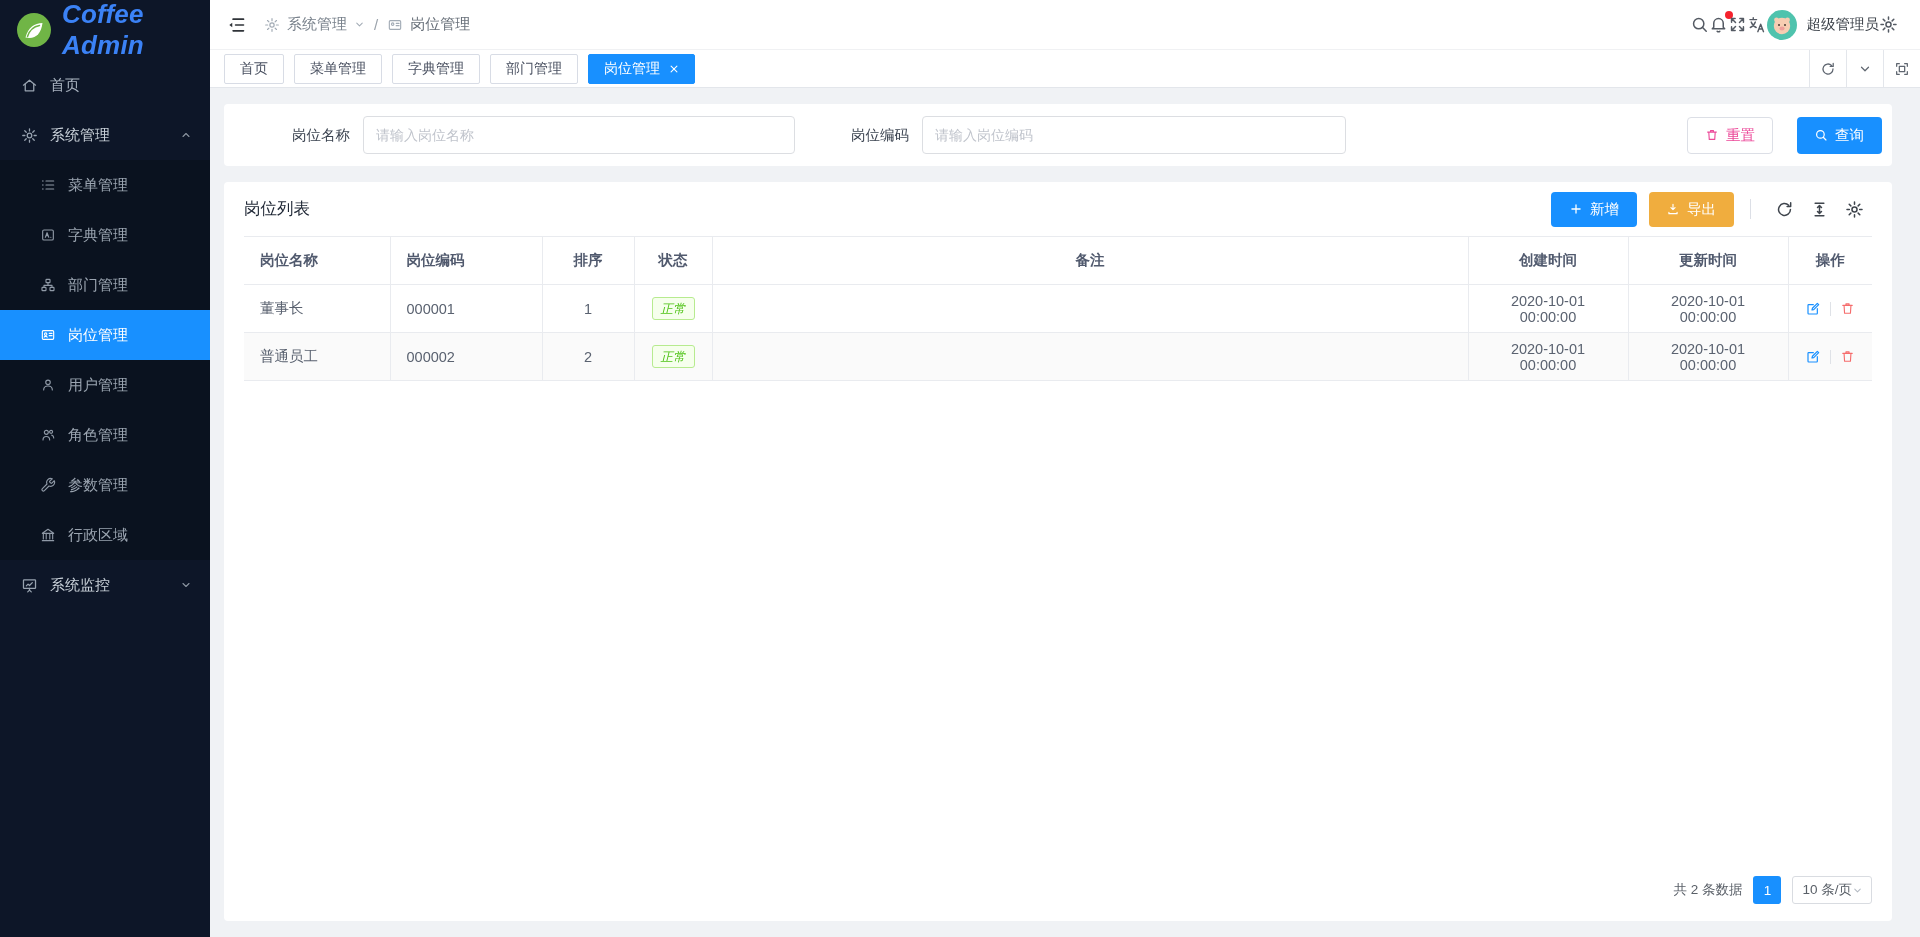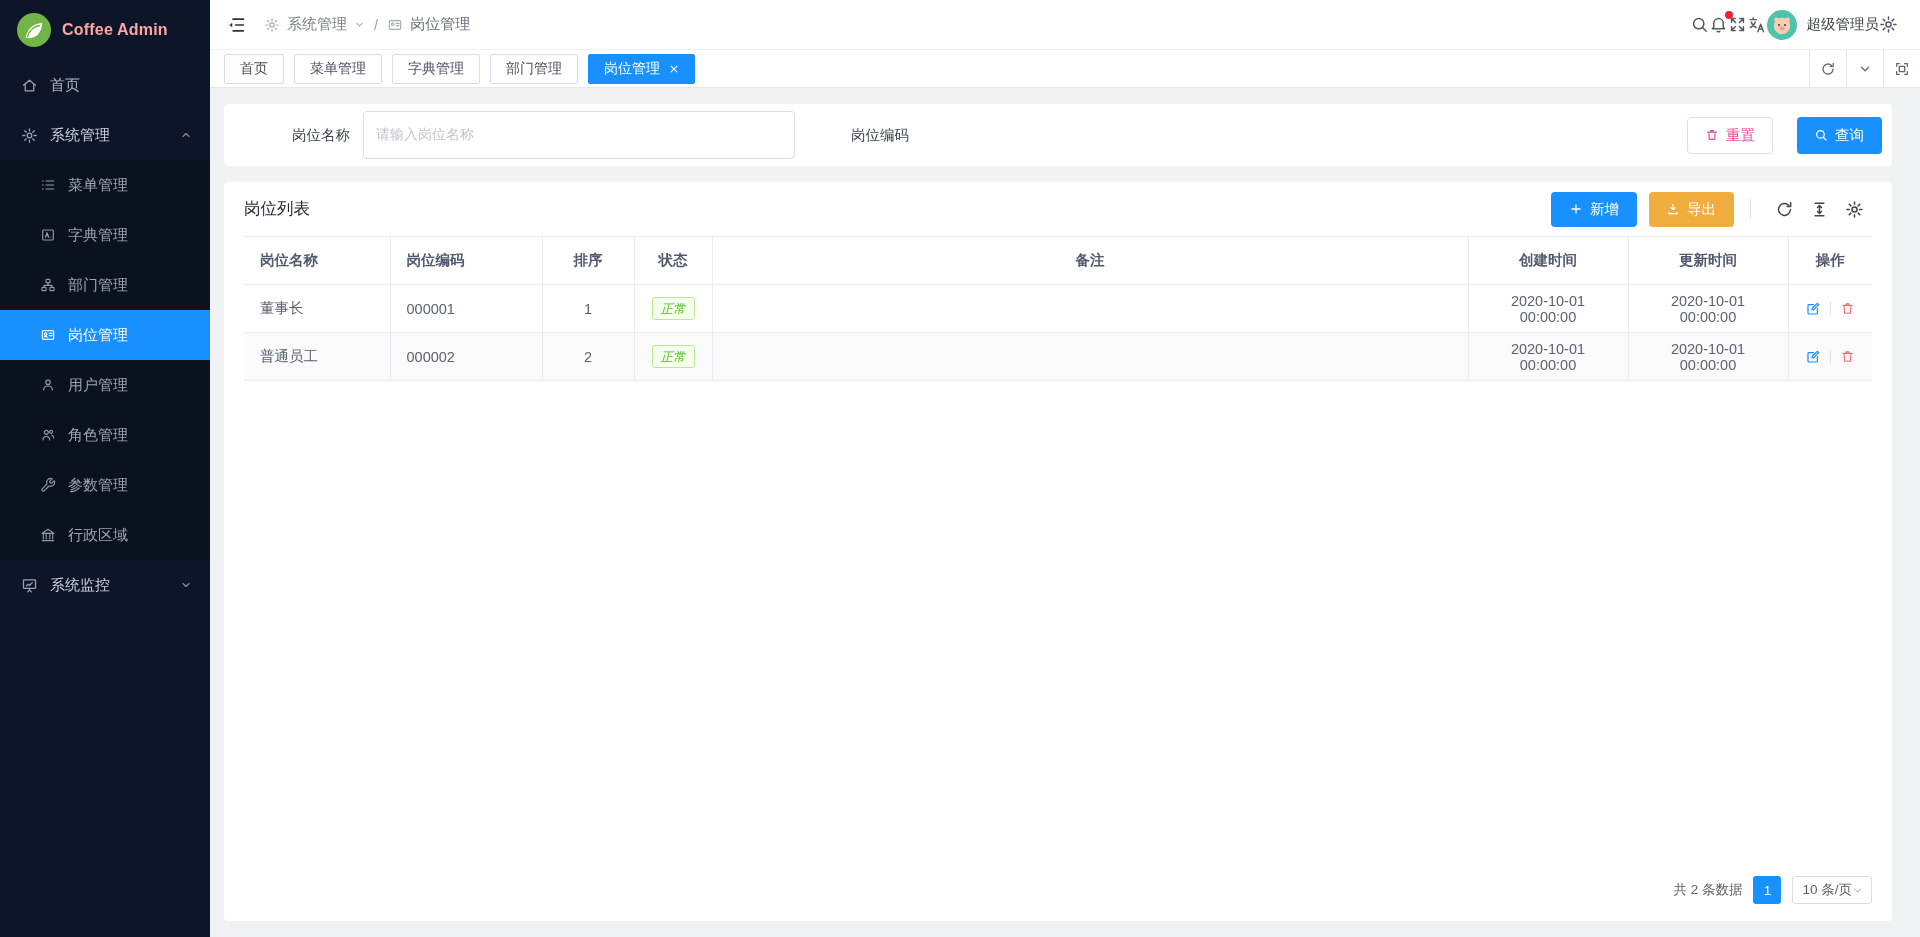--- a/index.html
+++ b/index.html
@@ -8,21 +8,21 @@
     font-family: "Liberation Sans", "DejaVu Sans", sans-serif;
     display: flex;
     background: #f0f2f5;
     color: #515a6e;
   }
   svg { display:block; }
 
   
   .sidebar { width:210px; height:100%; background:#0d1628; flex-shrink:0; display:flex; flex-direction:column; }
   .logo { height:60px; display:flex; align-items:center; padding-left:17px; gap:11px; flex-shrink:0; }
-  .logo-text { color:#fca5a5; font-size:16px; font-weight:bold; letter-spacing:.2px; }
+  .logo-text { color:#3b82f6; font-size:26px; font-weight:bold; letter-spacing:.2px;font-style:italic; }
   .menu { flex:1; overflow:hidden; }
   .menu-item { height:50px; display:flex; align-items:center; padding:0 18px 0 21px; color:#aab4c0; font-size:15px; cursor:pointer; }
   .menu-item .mi-icon { margin-right:12px; color:#98a3b0; flex-shrink:0; }
   .menu-item .mi-label { flex:1; white-space:nowrap; }
   .menu-item .mi-caret { color:#8b95a1; }
   .menu-item.parent { color:#c9d1d9; }
   .submenu { background:#0a121f; }
   .submenu .menu-item { padding-left:40px; color:#9ba5b1; }
   .submenu .menu-item .mi-icon { color:#8f99a6; }
   .submenu .menu-item.active { background:#1890ff; color:#ffffff; }
@@ -56,21 +56,21 @@
 
   
   .content { flex:1; background:#f0f2f5; padding:16px 28px 16px 14px; display:flex; flex-direction:column; overflow:hidden; }
 
   
   .search-card { background:#fff; border-radius:4px; height:62px; display:flex; align-items:center; padding:0 10px 0 20px; margin-bottom:16px; flex-shrink:0; }
   .form-item { display:flex; align-items:center; }
   .form-item.first { margin-left:48px; }
   .form-item + .form-item { margin-left:56px; }
   .form-label { font-size:14.5px; color:#3b4350; margin-right:13px; white-space:nowrap; }
-  .text-input { height:48px; border:1px solid #dcdee2; border-radius:4px; padding:0 12px; font-size:14px; color:#333; outline:none; font-family:Liberation Serif, serif; background:#fff; }
+  .text-input { height:38px; border:1px solid #dcdee2; border-radius:4px; padding:0 12px; font-size:14px; color:#333; outline:none; font-family:Liberation Sans, sans-serif; background:#fff; }
   .text-input::placeholder { color:#c0c4cc; }
   .input-name { width:432px; }
   .input-code { width:424px; }
   .search-actions { margin-left:auto; display:flex; gap:12px; }
   .btn { height:37px; border-radius:4px; font-size:14.5px; display:inline-flex; align-items:center; gap:7px; padding:0 17px; cursor:pointer; border:1px solid transparent; font-family:inherit; }
   .btn-plain { background:#fff; border-color:#dcdfe6; color:#ec4899; }
   .btn-primary { background:#1890ff; color:#fff; }
   .btn-warning { background:#f0ad3e; color:#fff; }
 
   
@@ -375,20 +375,21 @@
 
   <div class="content">
 
     <section class="search-card">
       <div class="form-item first">
         <label class="form-label">岗位名称</label>
         <input class="text-input input-name" placeholder="请输入岗位名称" style="">
       </div>
       <div class="form-item">
         <label class="form-label">岗位编码</label>
+        <input class="text-input input-code" placeholder="请输入岗位编码" style="">
       </div>
       <div class="search-actions">
         <button class="btn btn-plain">
           <span>
             <svg width="14" height="14" viewBox="0 0 24 24" fill="none" stroke="currentColor" stroke-width="1.9" stroke-linecap="round" stroke-linejoin="round">
                 <path d="M4.5 7h15M9.5 7V4.5h5V7M6.5 7l.8 12.5h9.4L17.5 7"></path>
               </svg>
           </span>
           <span>重置</span>
         </button>

